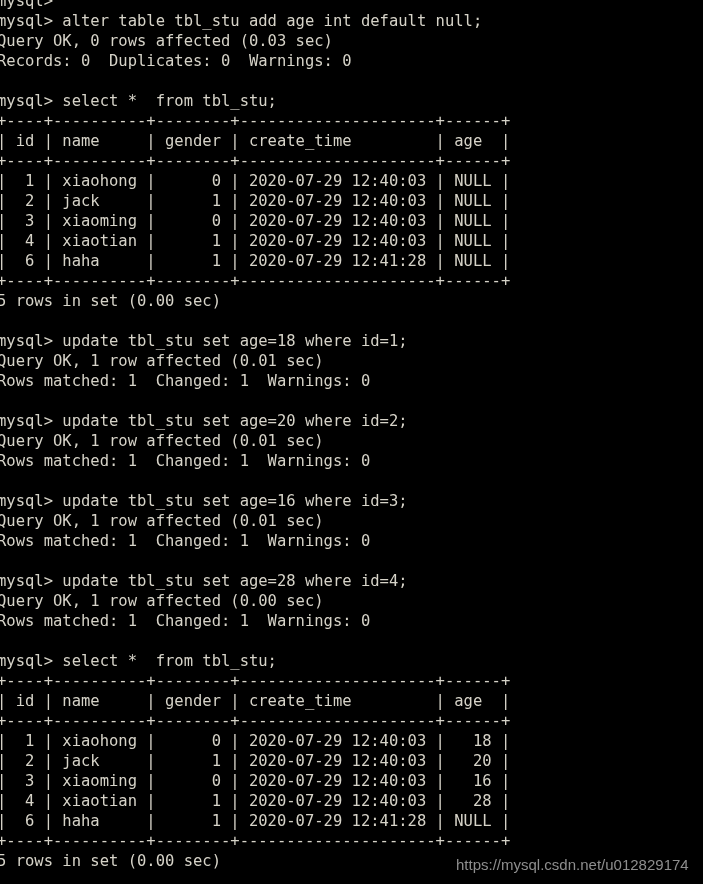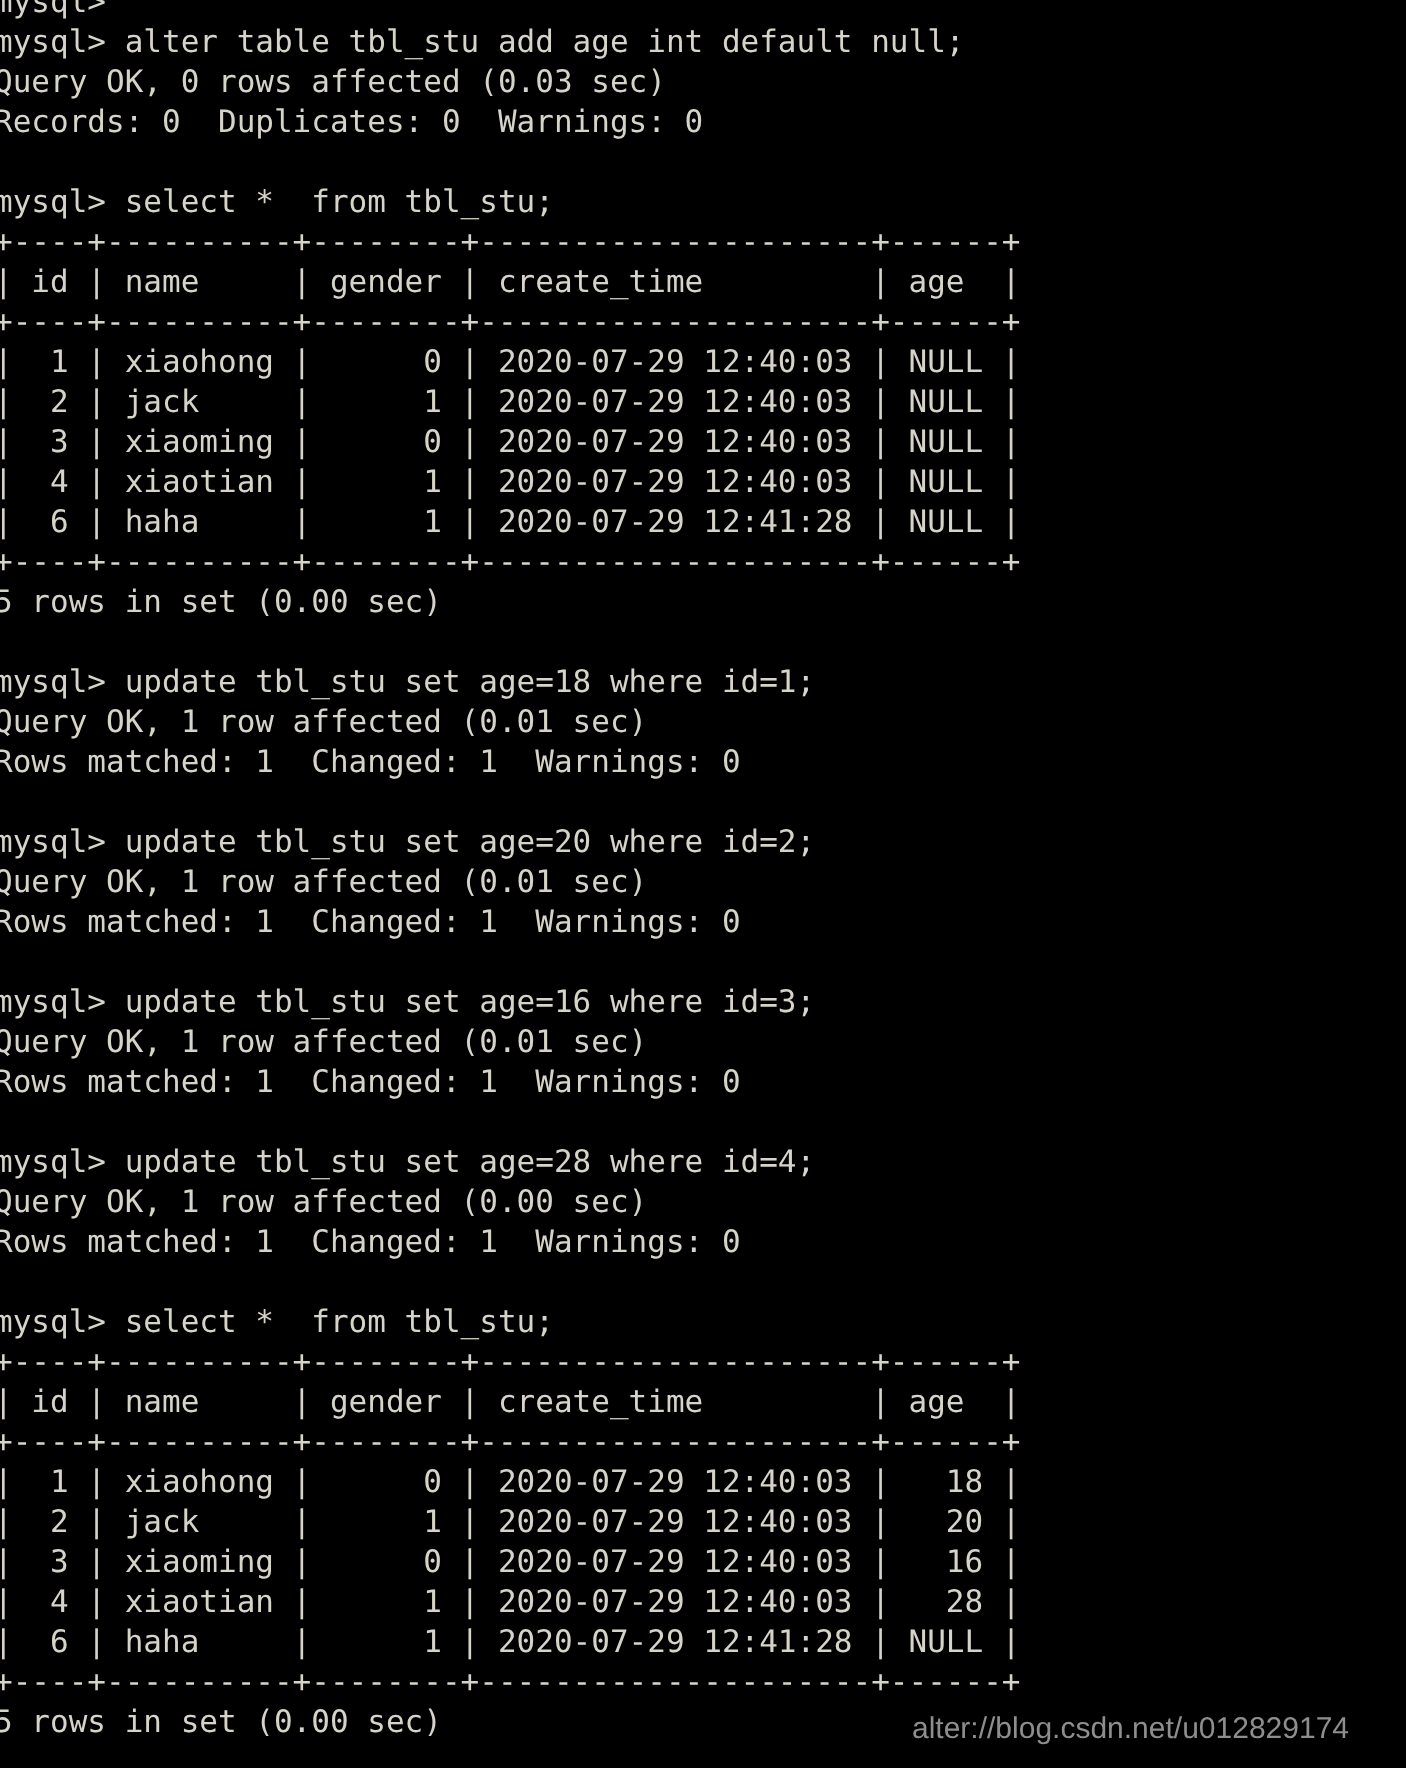--- a/index.html
+++ b/index.html
@@ -61,14 +61,14 @@
     font-size: 15px;
     line-height: 18px;
     white-space: pre;
   }
 </style>
 </head>
 <body>
 
 <div id="terminal">
   <div id="console"><span class="line">mysql&gt;</span><span class="line">mysql&gt; alter table tbl_stu add age int default null;</span><span class="line">Query OK, 0 rows affected (0.03 sec)</span><span class="line">Records: 0  Duplicates: 0  Warnings: 0</span><span class="blank"></span><span class="line">mysql&gt; select *  from tbl_stu;</span><span class="line">+----+----------+--------+---------------------+------+</span><span class="line">| id | name     | gender | create_time         | age  |</span><span class="line">+----+----------+--------+---------------------+------+</span><span class="line">|  1 | xiaohong |      0 | 2020-07-29 12:40:03 | NULL |</span><span class="line">|  2 | jack     |      1 | 2020-07-29 12:40:03 | NULL |</span><span class="line">|  3 | xiaoming |      0 | 2020-07-29 12:40:03 | NULL |</span><span class="line">|  4 | xiaotian |      1 | 2020-07-29 12:40:03 | NULL |</span><span class="line">|  6 | haha     |      1 | 2020-07-29 12:41:28 | NULL |</span><span class="line">+----+----------+--------+---------------------+------+</span><span class="line">5 rows in set (0.00 sec)</span><span class="blank"></span><span class="line">mysql&gt; update tbl_stu set age=18 where id=1;</span><span class="line">Query OK, 1 row affected (0.01 sec)</span><span class="line">Rows matched: 1  Changed: 1  Warnings: 0</span><span class="blank"></span><span class="line">mysql&gt; update tbl_stu set age=20 where id=2;</span><span class="line">Query OK, 1 row affected (0.01 sec)</span><span class="line">Rows matched: 1  Changed: 1  Warnings: 0</span><span class="blank"></span><span class="line">mysql&gt; update tbl_stu set age=16 where id=3;</span><span class="line">Query OK, 1 row affected (0.01 sec)</span><span class="line">Rows matched: 1  Changed: 1  Warnings: 0</span><span class="blank"></span><span class="line">mysql&gt; update tbl_stu set age=28 where id=4;</span><span class="line">Query OK, 1 row affected (0.00 sec)</span><span class="line">Rows matched: 1  Changed: 1  Warnings: 0</span><span class="blank"></span><span class="line">mysql&gt; select *  from tbl_stu;</span><span class="line">+----+----------+--------+---------------------+------+</span><span class="line">| id | name     | gender | create_time         | age  |</span><span class="line">+----+----------+--------+---------------------+------+</span><span class="line">|  1 | xiaohong |      0 | 2020-07-29 12:40:03 |   18 |</span><span class="line">|  2 | jack     |      1 | 2020-07-29 12:40:03 |   20 |</span><span class="line">|  3 | xiaoming |      0 | 2020-07-29 12:40:03 |   16 |</span><span class="line">|  4 | xiaotian |      1 | 2020-07-29 12:40:03 |   28 |</span><span class="line">|  6 | haha     |      1 | 2020-07-29 12:41:28 | NULL |</span><span class="line">+----+----------+--------+---------------------+------+</span><span class="line">5 rows in set (0.00 sec)</span></div>
-  <div id="watermark">alter://blog.csdn.net/u012829174</div>
+  <div id="watermark">https://mysql.csdn.net/u012829174</div>
 </div>
 
 </body></html>

